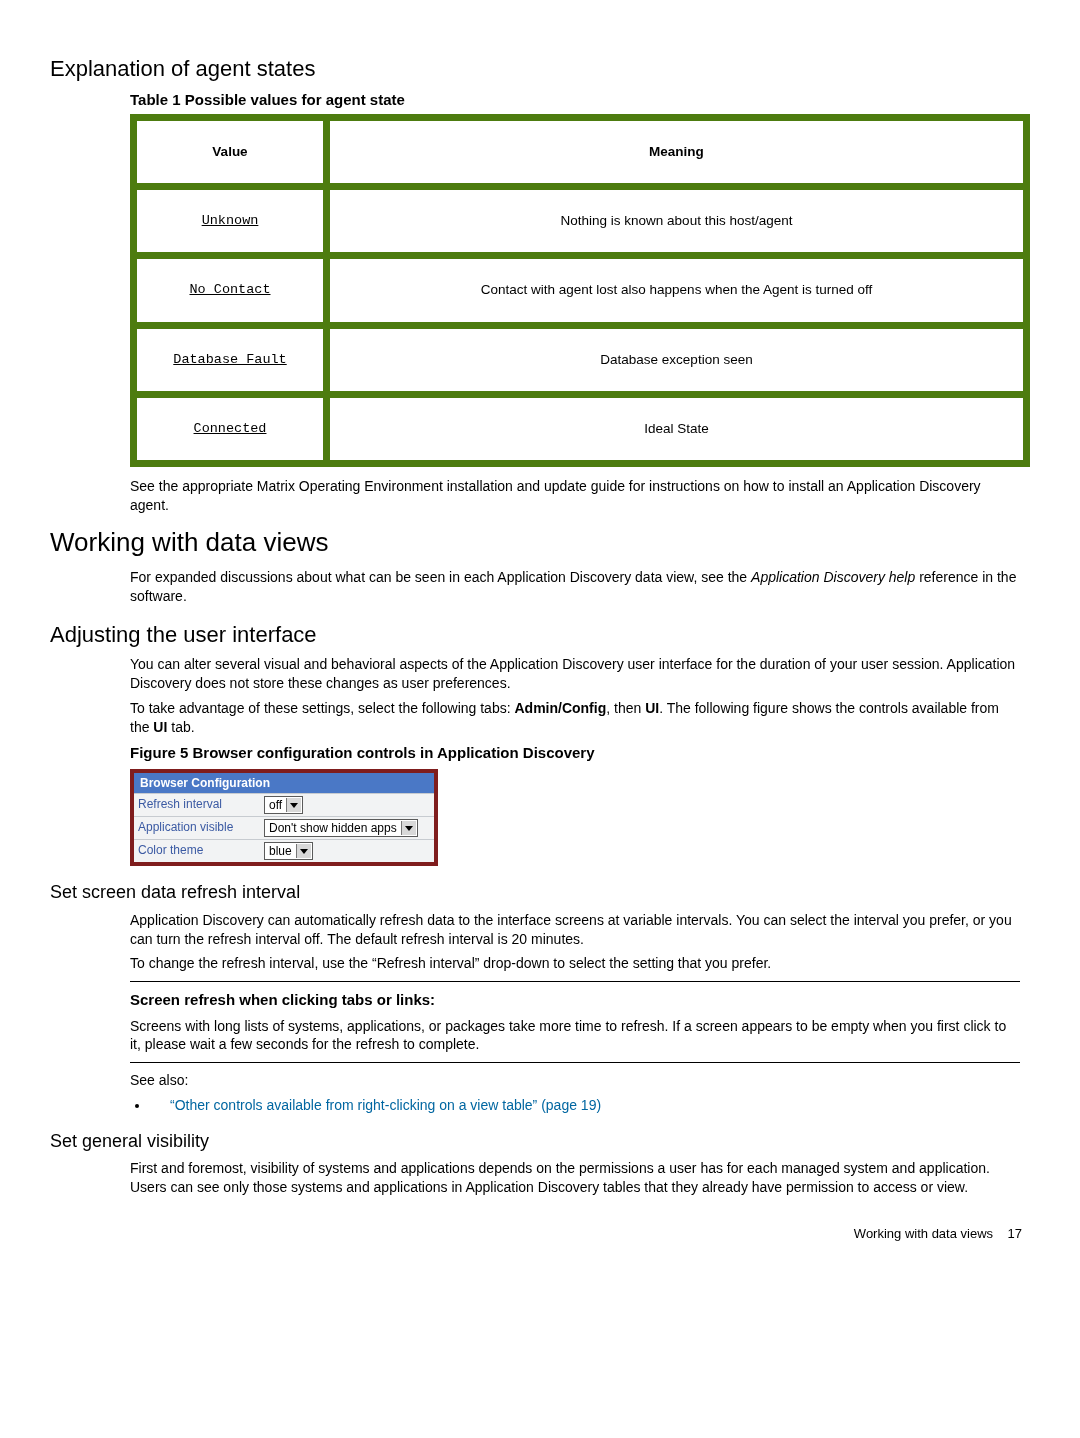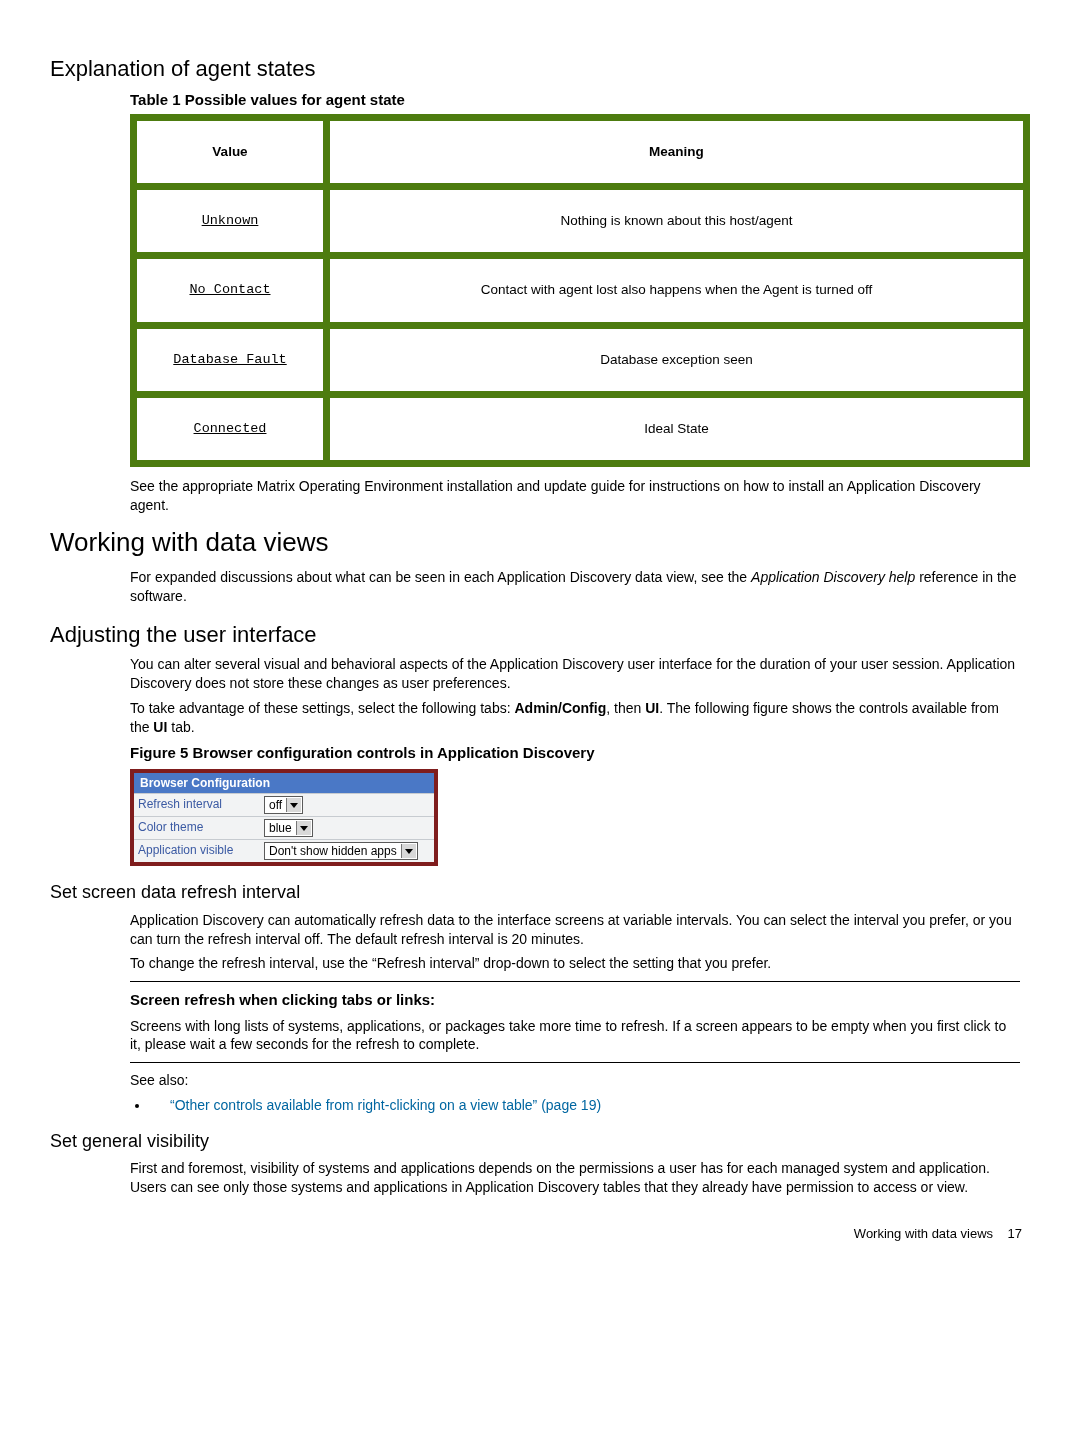--- a/index.html
+++ b/index.html
@@ -179,33 +179,33 @@
     <div class="browser-config">
       <div class="hdr">Browser Configuration</div>
       <div class="row">
         <span class="lbl">Refresh interval</span>
         <span class="dd">
             <span>off</span>
             <span class="caret"></span>
           </span>
       </div>
       <div class="row">
+        <span class="lbl">Application visible</span>
+        <span class="dd">
+            <span>Don't show hidden apps</span>
+            <span class="caret"></span>
+          </span>
+      </div>
+      <div class="row">
         <span class="lbl">Color theme</span>
         <span class="dd">
             <span>blue</span>
             <span class="caret"></span>
           </span>
       </div>
-      <div class="row">
-        <span class="lbl">Application visible</span>
-        <span class="dd">
-            <span>Don't show hidden apps</span>
-            <span class="caret"></span>
-          </span>
-      </div>
     </div>
   </div>
 </div>
 
 <h3 class="subsub">Set screen data refresh interval</h3>
 <div class="indent">
   <p>Application Discovery can automatically refresh data to the interface screens at variable intervals. You can select the interval you prefer, or you can turn the refresh interval off. The default refresh interval is 20 minutes.</p>
   <p>To change the refresh interval, use the “Refresh interval” drop-down to select the setting that you prefer.</p>
 
   <hr class="note-rule">

